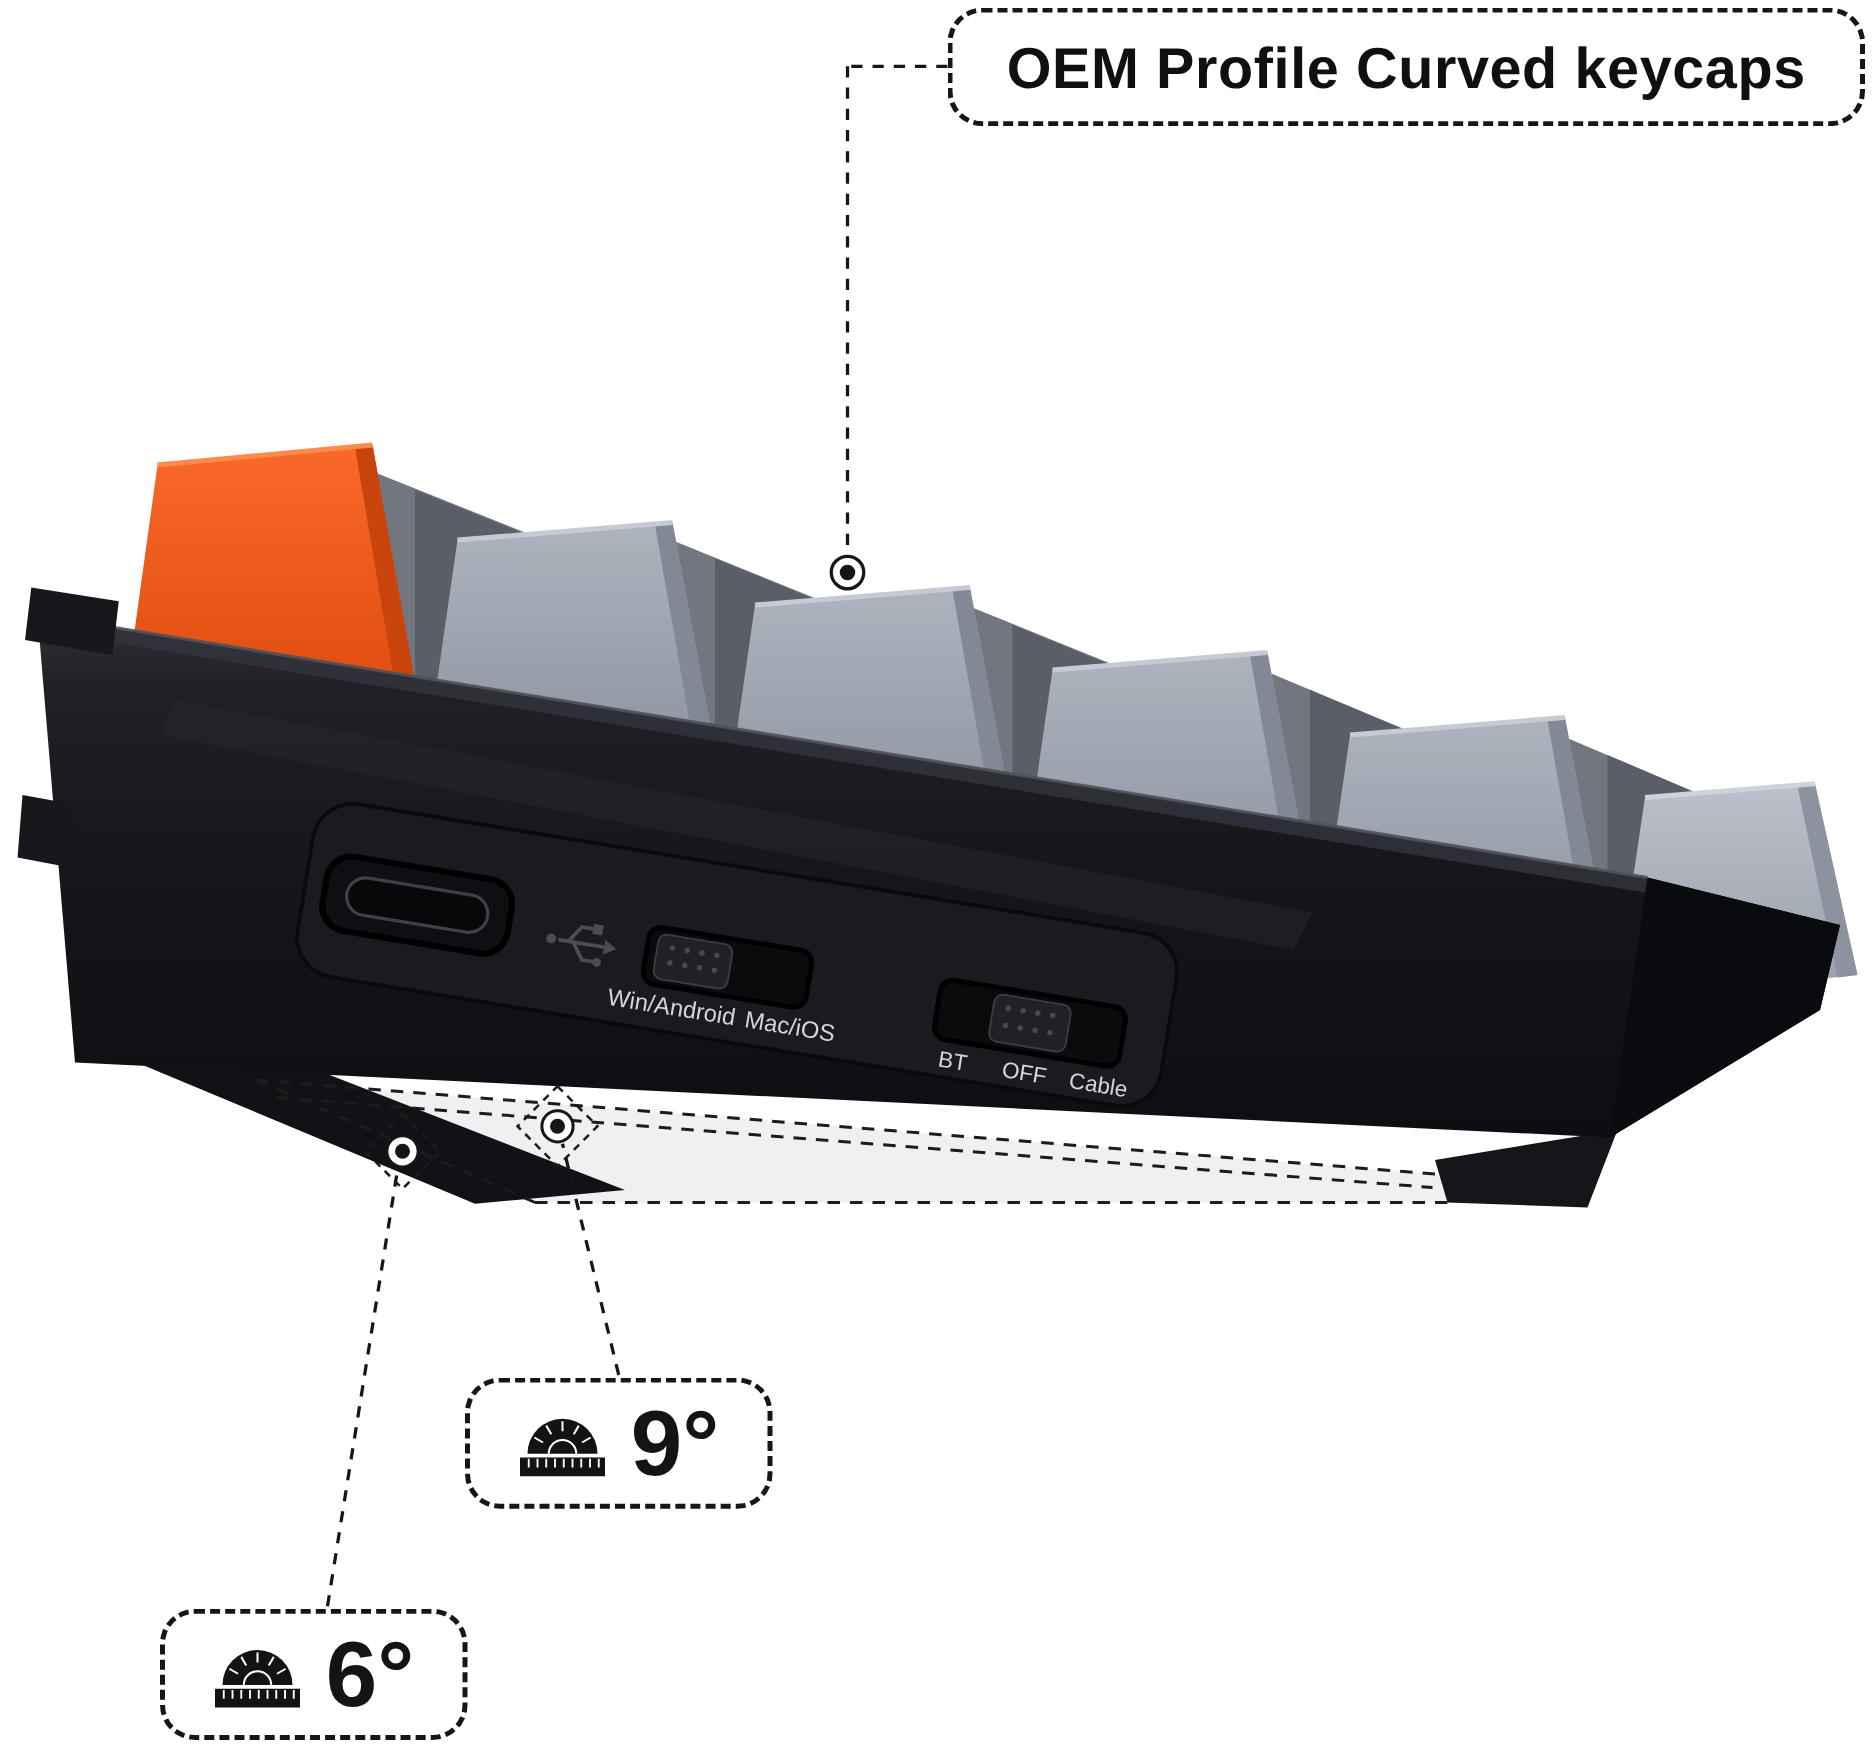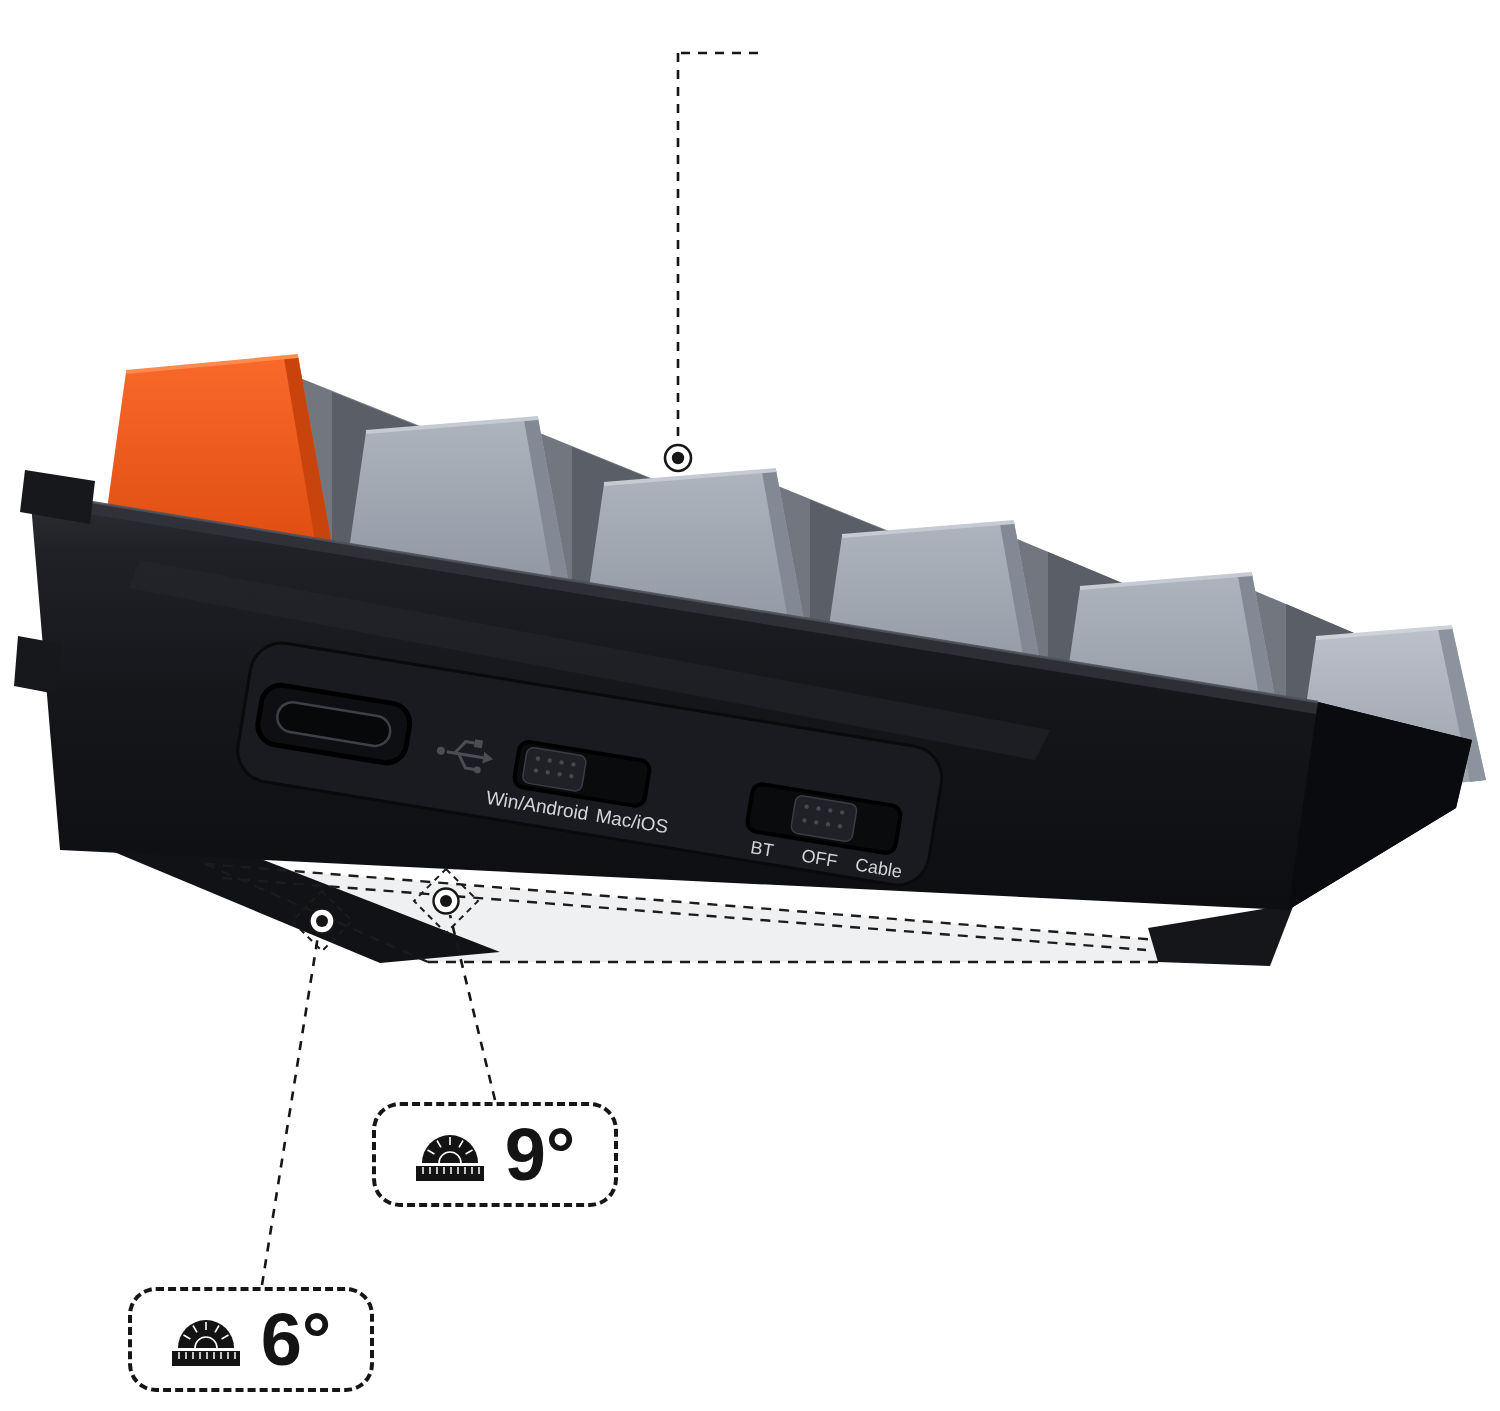--- a/index.html
+++ b/index.html
@@ -182,20 +182,23 @@
       <circle cx="446" cy="901" r="6" fill="#161616"></circle>
     </g>
 
     <line x1="262" y1="1285" x2="318" y2="936" stroke="#161616" stroke-width="2.6" stroke-dasharray="9 8"></line>
     <g>
       <circle cx="322" cy="921" r="12.5" fill="#ffffff" stroke="#161616" stroke-width="2.4"></circle>
       <circle cx="322" cy="921" r="6" fill="#161616"></circle>
     </g>
   </svg>
 
+  <div class="callout callout-top">
+    <span class="lbl">OEM Profile Curved keycaps</span>
+  </div>
 
   <div class="callout callout-angle" id="callout-9">
     <svg class="picon" width="70" height="58" viewBox="0 0 70 58">
       <path d="M7,37 A28,28 0 0 1 63,37 Z" fill="#131313"></path>
       <g stroke="#ffffff" stroke-width="1.6">
         <line x1="12.5" y1="24" x2="19.4" y2="28"></line>
         <line x1="22" y1="14.5" x2="26" y2="21.4"></line>
         <line x1="35" y1="11" x2="35" y2="19"></line>
         <line x1="48" y1="14.5" x2="44" y2="21.4"></line>
         <line x1="57.5" y1="24" x2="50.6" y2="28"></line>

